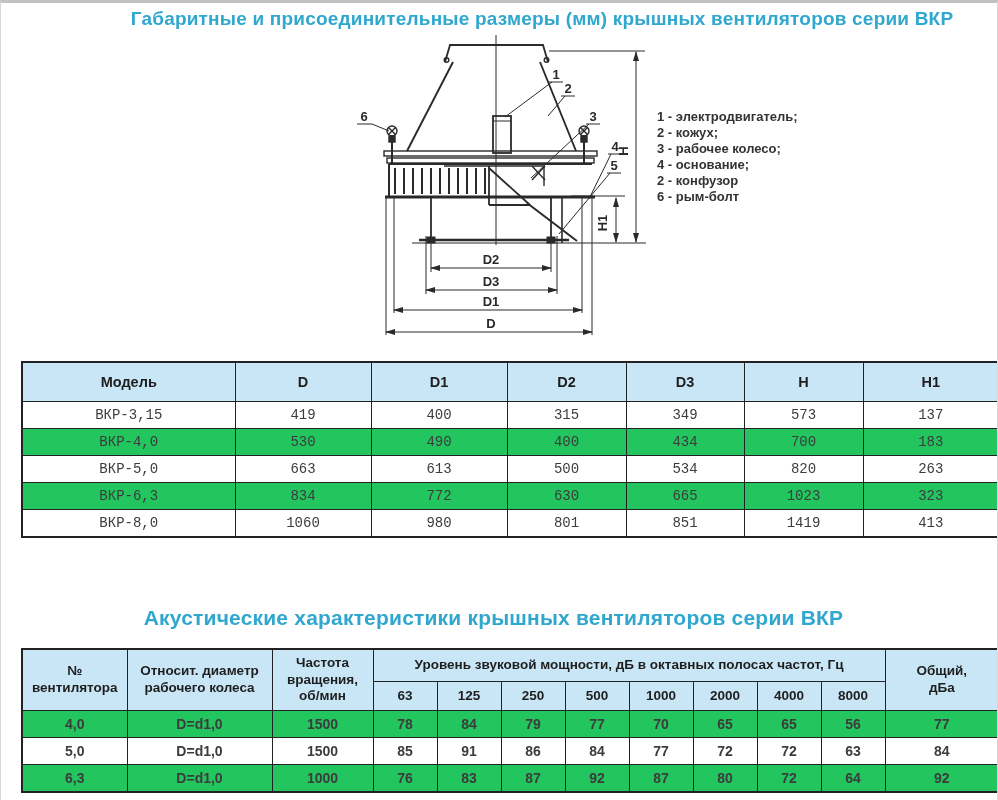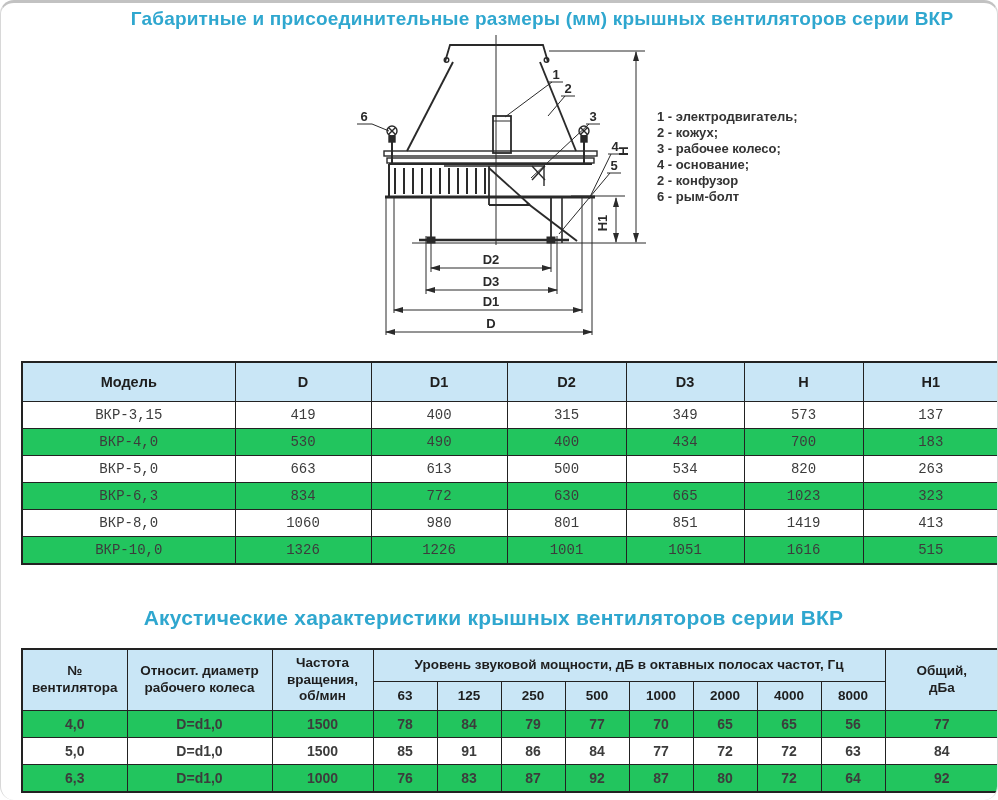--- a/index.html
+++ b/index.html
@@ -1,20 +1,20 @@
 <!DOCTYPE html>
 <html><head>
 <meta charset="utf-8">
 <style>
   html,body{margin:0;padding:0;background:#fff;}
   .page{
     position:relative;width:998px;height:800px;overflow:hidden;background:#fff;
     border-top:3px solid #c2c2c2;border-left:1px solid #d8d8d8;border-right:1px solid #d8d8d8;
     box-sizing:border-box;
-    font-family:"Liberation Sans",sans-serif;color:#3c3c3c;border-radius:14px;
+    font-family:"Liberation Sans",sans-serif;color:#3c3c3c;
   }
   .title{position:absolute;margin:0;text-align:center;font-weight:bold;color:#2fa7cf;}
   .title-dims{top:5px;left:0;width:100%;box-sizing:border-box;padding-left:86px;font-size:19px;letter-spacing:.2px;}
   .title-acoustic{top:603px;left:4px;width:977px;font-size:21px;letter-spacing:.2px;text-align:center;}
 
   .figure{position:absolute;left:348px;top:28px;width:310px;height:318px;}
   .legend{position:absolute;left:656px;top:106px;font-size:13px;font-weight:600;color:#333;line-height:16px;white-space:nowrap;}
 
   table{border-collapse:collapse;table-layout:fixed;position:absolute;background:#fff;border:2px solid #222;}
   th,td{border:1px solid #222;text-align:center;vertical-align:middle;padding:0 2px;overflow:hidden;}
@@ -244,29 +244,20 @@
           <td>323</td>
         </tr>
         <tr>
           <td>ВКР-8,0</td>
           <td>1060</td>
           <td>980</td>
           <td>801</td>
           <td>851</td>
           <td>1419</td>
           <td>413</td>
-        </tr>
-        <tr class="stripe">
-          <td>ВКР-10,0</td>
-          <td>1326</td>
-          <td>1226</td>
-          <td>1001</td>
-          <td>1051</td>
-          <td>1616</td>
-          <td>515</td>
         </tr>
       </tbody>
   </table>
 
   <h2 class="title title-acoustic">Акустические характеристики крышных вентиляторов серии ВКР</h2>
 
   <table id="acoustic-table">
     <colgroup>
       <col style="width:105px">
         <col style="width:145px">

